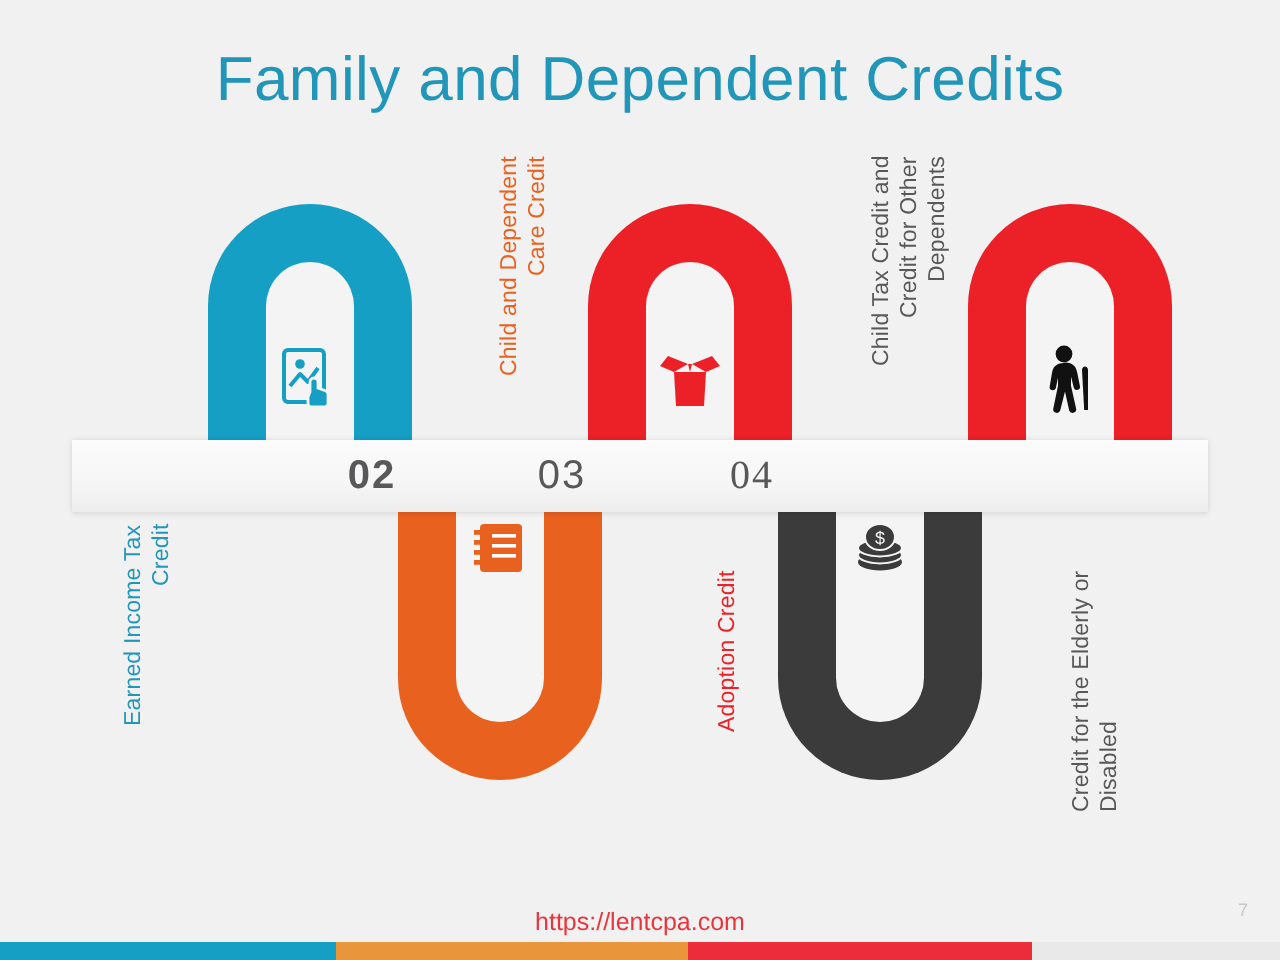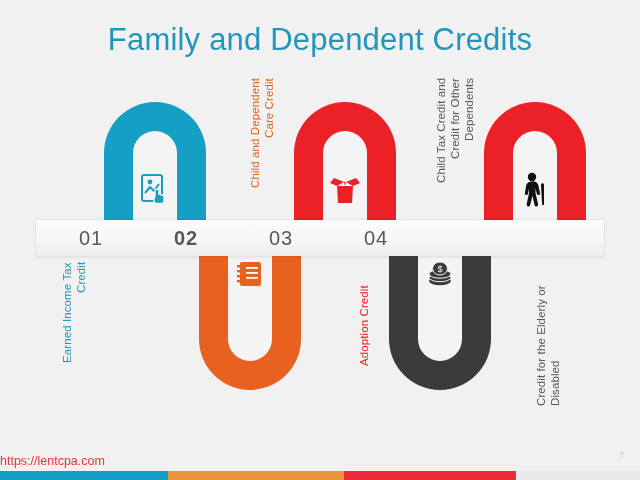--- a/index.html
+++ b/index.html
@@ -109,21 +109,21 @@
     white-space: pre-line;
     letter-spacing: 0.1px;
     z-index: 6;
   }
 
   
   #url {
     position: absolute;
     left: 0; top: 454px;
     width: 640px;
-    text-align: left;
+    text-align: center;
     font-size: 12.5px;
     color: #e8353c;
   }
   #pagenum {
     position: absolute;
     right: 16px; top: 450px;
     font-size: 9px;
     color: #c9c9c9;
   }
   #footerbar {
@@ -212,24 +212,23 @@
           <path d="M13 9.5 c-4 0 -5.6 2.2 -6 5 l-1.2 7 a1.6 1.6 0 0 0 3.1 .6 l1.1 -5.4 l0 4.2 l-2.4 11.6
                    a1.8 1.8 0 0 0 3.5 .7 l2.4 -9.4 l2.1 9.4 a1.8 1.8 0 0 0 3.5 -.7 l-2.6 -11.6 l0 -4.6
                    l1.4 5.6 a1.6 1.6 0 0 0 3.1 -.7 l-1.4 -7 c-.5 -2.8 -2.1 -5 -6 -5 z" fill="#111111"></path>
           <path d="M22 13 l3 0 l0 20 l-1.9 0 z" fill="#111111"></path>
           <path d="M22 13 c0 -2.4 3 -2.4 3 0 z" fill="#111111"></path>
         </svg>
       </div>
     </div>
 
     <div id="band">
-      <div class="num" style="left:25px;">01</div>
       <div class="num" style="left:120px;font-weight:bold;">02</div>
       <div class="num" style="left:215px;text-align:center;">03</div>
-      <div class="num" style="left:310px;">04</div>
+      <div class="num" style="left:310px;font-family:Liberation Serif, serif;">04</div>
     </div>
 
     <div class="vlabel" style="left:60px; top:182px; color:#2196b9; text-align:right; height:134px;">Earned Income Tax
 Credit</div>
 
     <div class="vlabel" style="left:248px; top:-2px; color:#e8611f; text-align:right; height:142px;">Child and Dependent
 Care Credit</div>
 
     <div class="vlabel" style="left:357px; top:182px; color:#ec2027; text-align:left; height:104px;">Adoption Credit</div>
 

